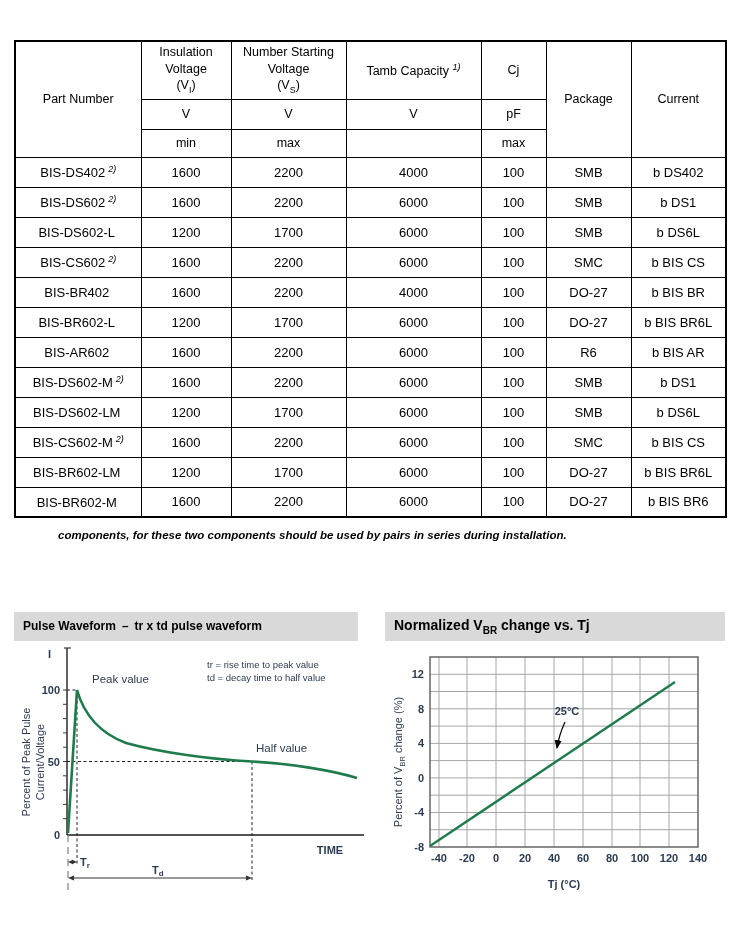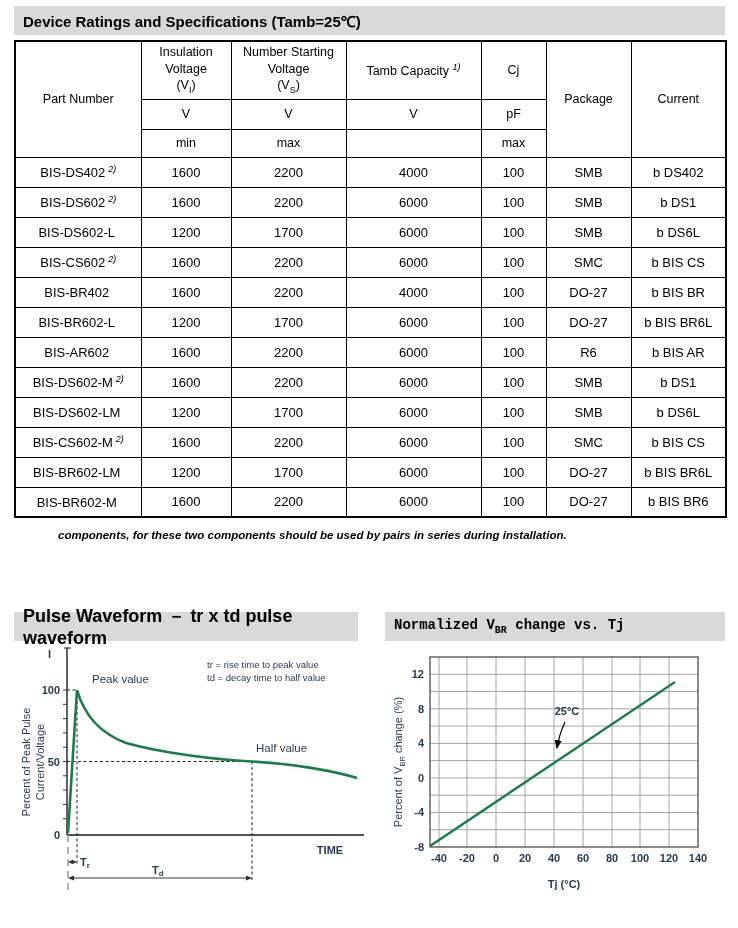--- a/index.html
+++ b/index.html
@@ -2,22 +2,22 @@
 <html><head>
 <meta charset="utf-8">
 <style>
   * { margin:0; padding:0; box-sizing:border-box; }
   body { width:738px; height:928px; background:#fff; font-family:"Liberation Sans", sans-serif; color:#000; }
   #page { position:relative; width:738px; height:928px; background:#fff; overflow:hidden; }
 
   .section-bar { position:absolute; background:#d9d9d9; font-weight:bold; color:#000;
                  display:flex; align-items:center; padding-left:9px; }
   #main-title-bar { left:14px; top:6px; width:711px; height:29px; font-size:15px; }
-  #pulse-title-bar { left:14px; top:612px; width:344px; height:29px; font-size:18px; }
-  #vbr-title-bar   { left:385px; top:612px; width:340px; height:29px; font-size:14px;font-family:Liberation Mono, monospace; }
+  #pulse-title-bar { left:14px; top:612px; width:344px; height:29px; font-size:12px; }
+  #vbr-title-bar   { left:385px; top:612px; width:340px; height:29px; font-size:14px; }
 
   table#spec-table { position:absolute; left:14px; top:40px; width:711px;
                      border-collapse:collapse; border:2px solid #000; table-layout:fixed; }
   #spec-table th, #spec-table td { border:1px solid #000; text-align:center; vertical-align:middle; }
   #spec-table th { font-size:12.5px; font-weight:normal; line-height:1.3; }
   #spec-table thead tr:nth-child(1) { height:58px; }
   #spec-table thead tr:nth-child(2) { height:30px; }
   #spec-table thead tr:nth-child(3) { height:28px; }
   #spec-table tbody tr { height:30px; }
   #spec-table tbody td { font-size:13px; }
@@ -35,23 +35,20 @@
   svg text { font-family:"Liberation Sans", sans-serif; fill:#2b3b52; }
   .tick-label { font-size:11px; font-weight:bold; }
   .axis-label { font-size:11px; }
   .small-legend { font-size:9.5px; }
 </style>
 </head>
 <body>
 
 <div id="page">
 
-  <div id="main-title-bar" class="section-bar">
-    <span>Device Ratings and Specifications (Tamb=25℃)</span>
-  </div>
 
   <table id="spec-table">
     <colgroup>
       <col style="width:126px">
         <col style="width:90px">
         <col style="width:115px">
       <col style="width:135px">
         <col style="width:65px">
         <col style="width:85px">
         <col style="width:95px">

